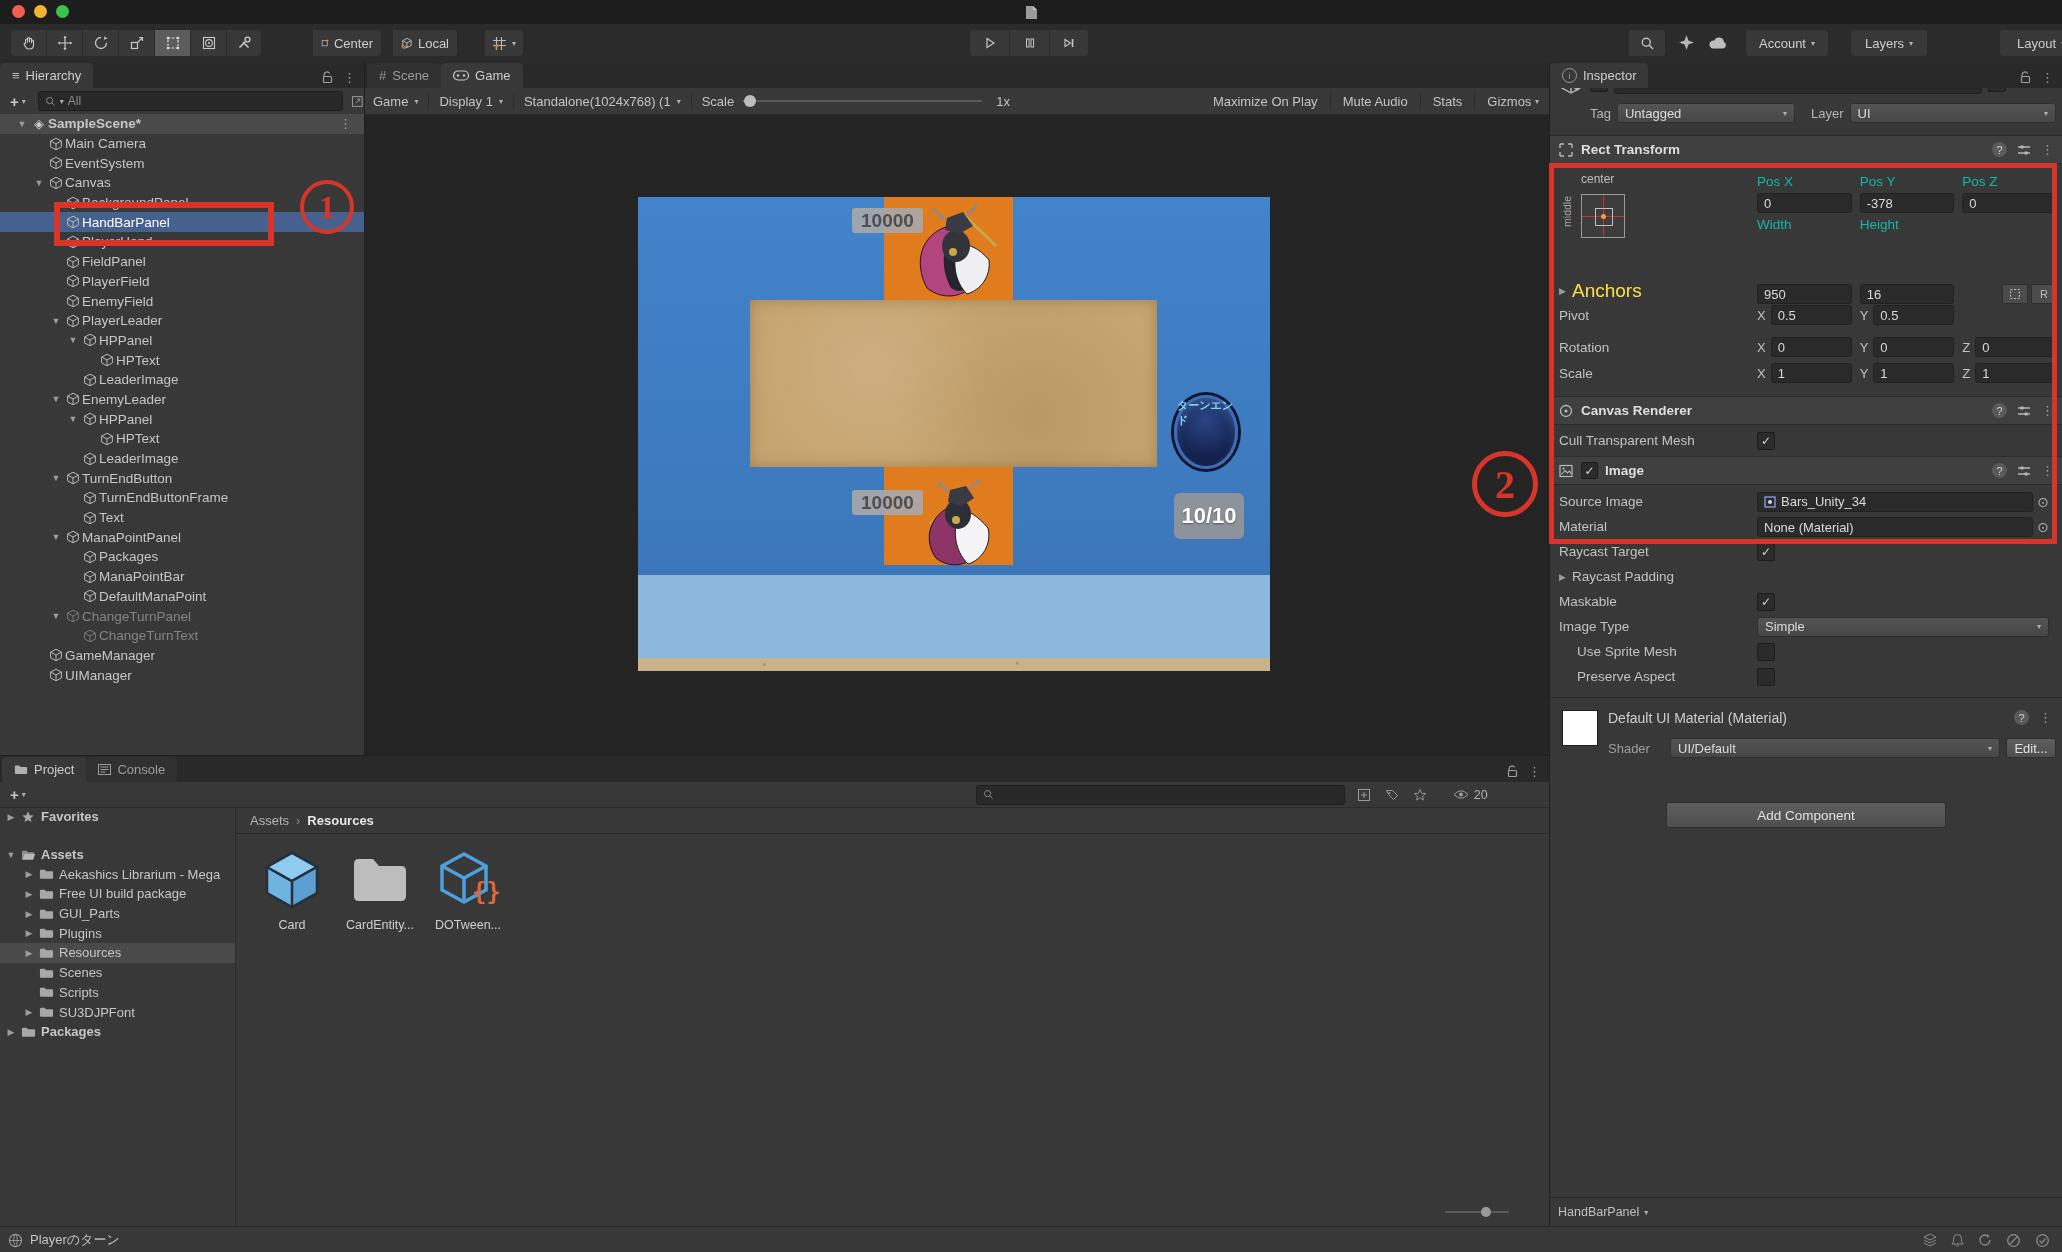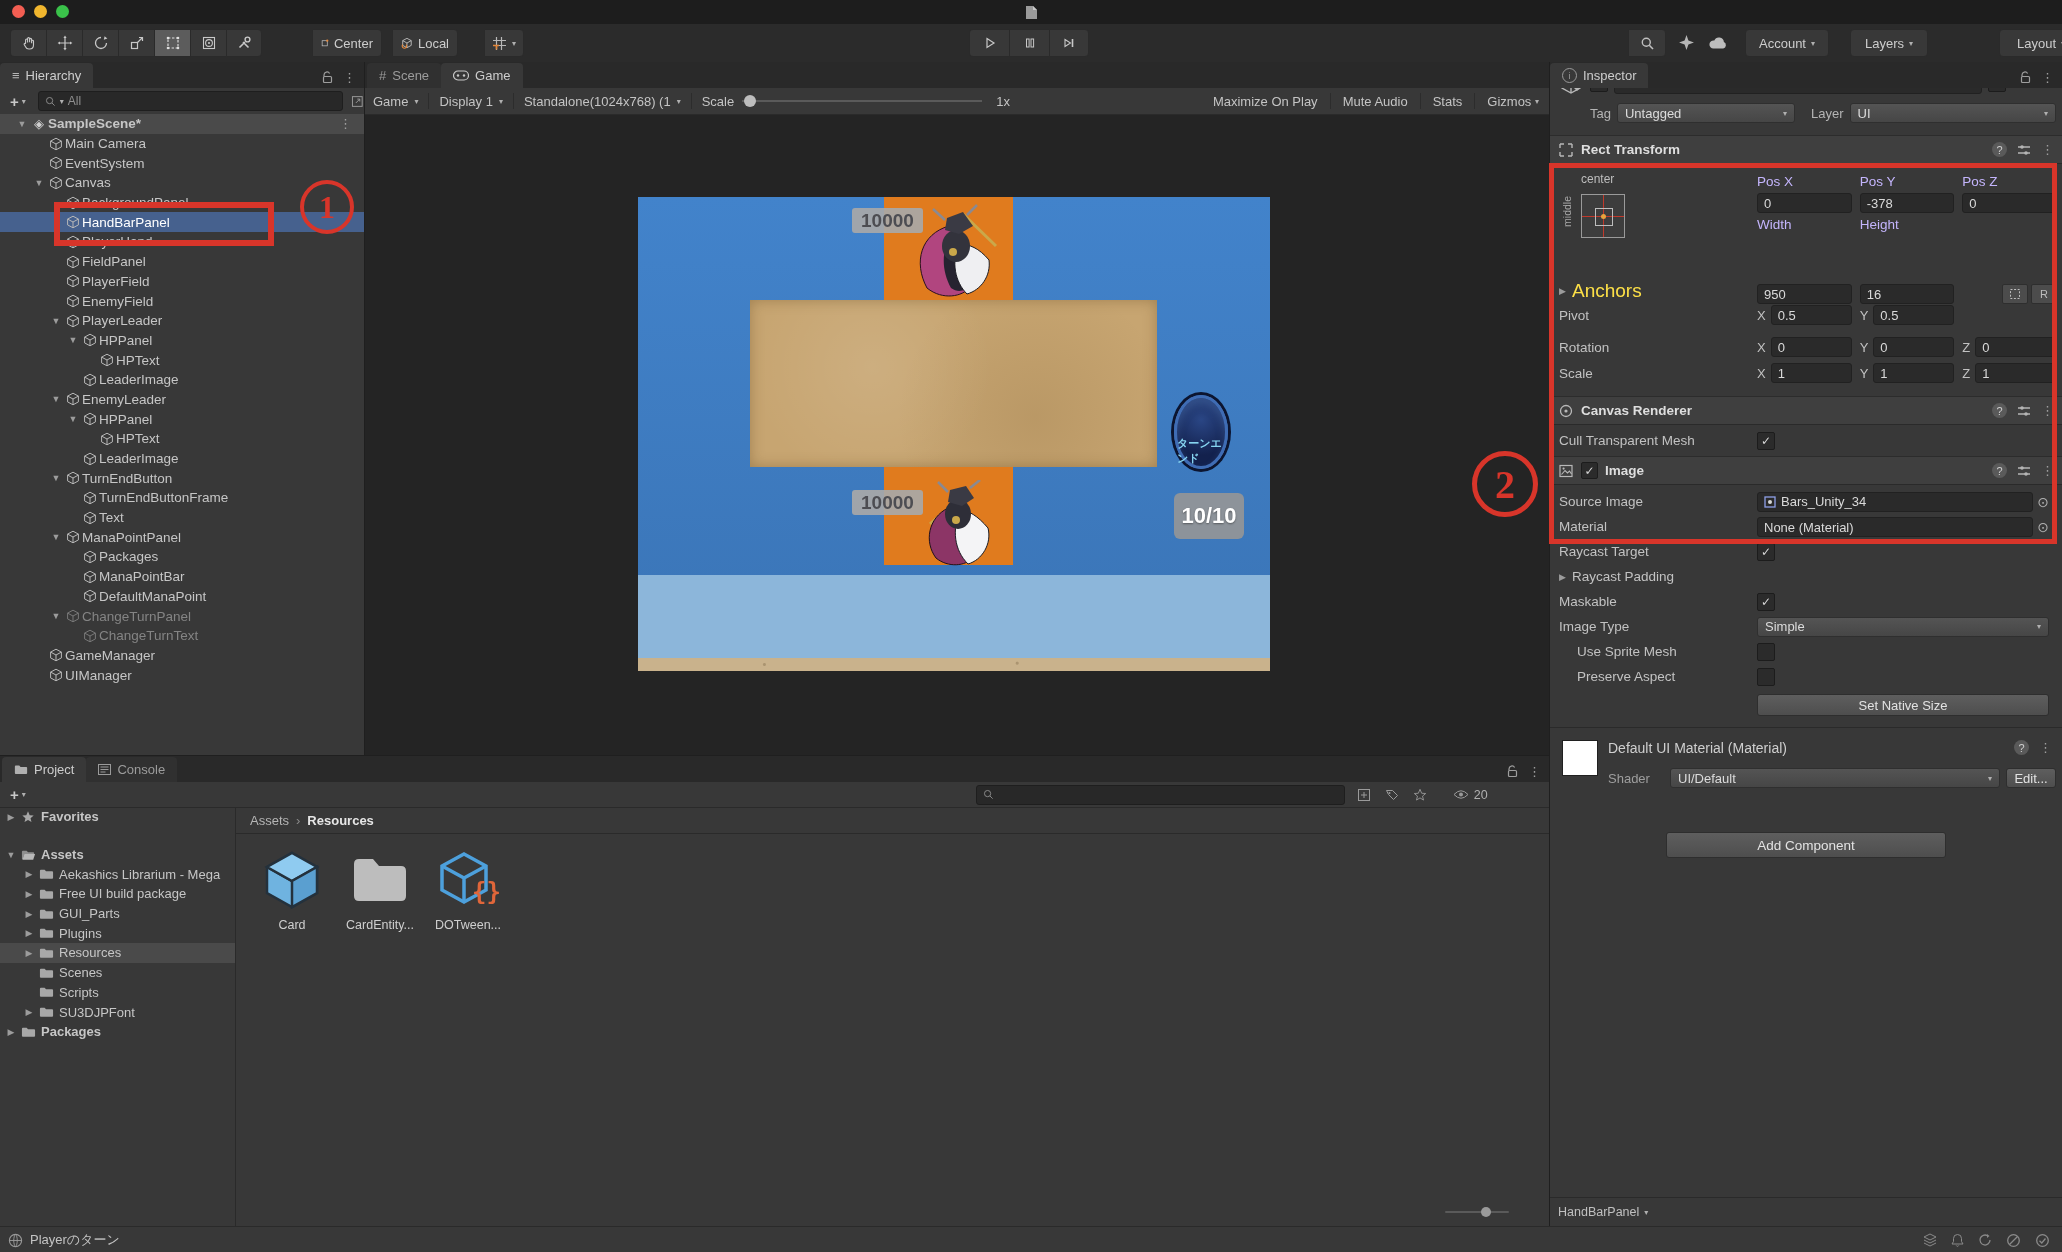--- a/index.html
+++ b/index.html
@@ -52,23 +52,23 @@
   #center{position:absolute;left:365px;top:62px;width:1184px;height:693px;background:#242424;}
   #game-toolbar{position:absolute;left:0;right:0;top:26px;height:26px;background:#383838;border-bottom:1px solid #2a2a2a;display:flex;align-items:center;font-size:13px;color:#c4c4c4;}
   .gdd{display:flex;align-items:center;gap:6px;padding:0 8px;height:26px;}
   .gtoggle{padding:0 10px;height:26px;display:flex;align-items:center;color:#c4c4c4;}
   #game-render{position:absolute;left:273px;top:135px;width:632px;height:474px;background:linear-gradient(#4283cb,#3a74b6);overflow:hidden;}
   .orangeband{position:absolute;left:246px;width:129px;background:#e07b1e;}
   #board{position:absolute;left:112px;top:103px;width:407px;height:167px;background:#c7a571;
          background-image:radial-gradient(circle at 30% 40%,rgba(255,255,255,.10),transparent 40%),radial-gradient(circle at 70% 70%,rgba(90,60,20,.12),transparent 45%);
          box-shadow:inset 0 0 14px rgba(90,60,20,.35);}
   .hpbadge{position:absolute;background:rgba(168,168,168,.92);border-radius:3px;color:#4d4d52;font-weight:bold;font-size:19px;padding:3px 9px;line-height:1;}
-  #turnend{position:absolute;left:536px;top:198px;width:54px;height:74px;border-radius:50%;
+  #turnend{position:absolute;left:536px;top:198px;width:64px;height:74px;border-radius:50%;
            background:radial-gradient(circle at 50% 32%,#2a4685,#13214d 68%);
-           border:3px solid #3f6cb4;box-sizing:border-box;display:flex;align-items:flex-end;justify-content:center;
+           border:3px solid #3f6cb4;box-sizing:border-box;display:flex;align-items:flex-start;justify-content:center;
            box-shadow:0 0 0 3px #0c1530, inset 0 6px 8px rgba(120,180,255,.25);}
   #turnend span{color:#86d4f0;font-size:11px;font-weight:bold;}
   #mana{position:absolute;left:536px;top:296px;width:70px;height:46px;background:rgba(150,150,150,.9);border-radius:6px;
         display:flex;align-items:center;justify-content:center;color:#fff;font-size:22px;font-weight:bold;text-shadow:0 1px 2px rgba(0,0,0,.4);}
   #bluestrip{position:absolute;left:0;top:378px;width:632px;height:83px;background:#8cb6da;}
   #tanstrip{position:absolute;left:0;top:461px;width:632px;height:13px;background:#c9b28c;
             background-image:radial-gradient(circle at 20% 50%,rgba(80,60,30,.25) 1px,transparent 2px),radial-gradient(circle at 60% 40%,rgba(80,60,30,.25) 1px,transparent 2px);}
 
   
   #inspector{position:absolute;left:1549px;top:62px;width:513px;height:1164px;background:#383838;border-left:1px solid #1f1f1f;box-sizing:border-box;}
@@ -76,21 +76,21 @@
   .chead .ctitle{font-weight:bold;font-size:13.5px;color:#dedede;}
   .chead .hicons{margin-left:auto;display:flex;align-items:center;gap:10px;}
   .helpq{width:15px;height:15px;border-radius:50%;background:#5a5a5a;color:#cfcfcf;font-size:11px;display:flex;align-items:center;justify-content:center;}
   .crow{display:flex;align-items:center;height:25px;padding:0 5px 0 9px;}
   .clabel{width:198px;flex:none;font-size:13.5px;color:#c2c2c2;white-space:nowrap;}
   .cols3{flex:1;display:grid;grid-template-columns:1fr 1fr 1fr;gap:8px;}
   .cell{display:flex;align-items:center;gap:5px;min-width:0;}
   .axis{font-size:13px;color:#c2c2c2;flex:none;}
   .field{flex:1;height:20px;background:#2a2a2a;border:1px solid #212121;border-radius:3px;color:#dadada;
          font-size:13px;line-height:20px;padding:0 6px;white-space:nowrap;overflow:hidden;box-sizing:border-box;min-width:0;}
-  .collbl{font-size:13.5px;color:#c4b5fd;}
+  .collbl{font-size:13.5px;color:#14b8a6;}
   .dd{height:20px;background:linear-gradient(#545454,#464646);border:1px solid #2f2f2f;border-radius:3px;
       display:flex;align-items:center;padding:0 7px;font-size:13px;color:#dcdcdc;box-sizing:border-box;}
   .dd .caret{margin-left:auto;}
   .chk{width:16px;height:16px;background:#2b2b2b;border:1px solid #1c1c1c;border-radius:2px;display:flex;align-items:center;justify-content:center;
        color:#d8d8d8;font-size:12px;line-height:1;flex:none;}
   .btn{background:linear-gradient(#5e5e5e,#4e4e4e);border:1px solid #2e2e2e;border-radius:3px;color:#e2e2e2;
        font-size:13px;display:flex;align-items:center;justify-content:center;box-sizing:border-box;}
   .foldarr{font-size:9px;color:#9c9c9c;width:13px;flex:none;}
   .picker{color:#aeaeae;font-size:14px;margin-left:4px;flex:none;}
 
@@ -929,23 +929,20 @@
             </div>
         </div>
         <div class="crow">
           <span class="clabel" style="padding-left:18px;box-sizing:border-box;">Use Sprite Mesh</span>
           <span class="chk"></span>
         </div>
         <div class="crow">
           <span class="clabel" style="padding-left:18px;box-sizing:border-box;">Preserve Aspect</span>
           <span class="chk"></span>
         </div>
-        <div class="flex" style="height:28px;padding:2px 5px 0 207px;">
-          <div class="btn" style="flex:1;height:22px;">Set Native Size</div>
-        </div>
       </div>
     </div>
 
     <div style="border-top:1px solid #2a2a2a;position:relative;height:76px;">
       <div class="abs" style="left:12px;top:12px;width:34px;height:34px;background:#fff;border:1px solid #202020;"></div>
       <span class="abs" style="left:58px;top:12px;font-size:14px;color:#cfcfcf;">Default UI Material (Material)</span>
       <div class="abs hicons" style="right:10px;top:12px;display:flex;gap:10px;align-items:center;">
         <span class="helpq">?</span>
         <span class="kebab">⋮</span>
       </div>

